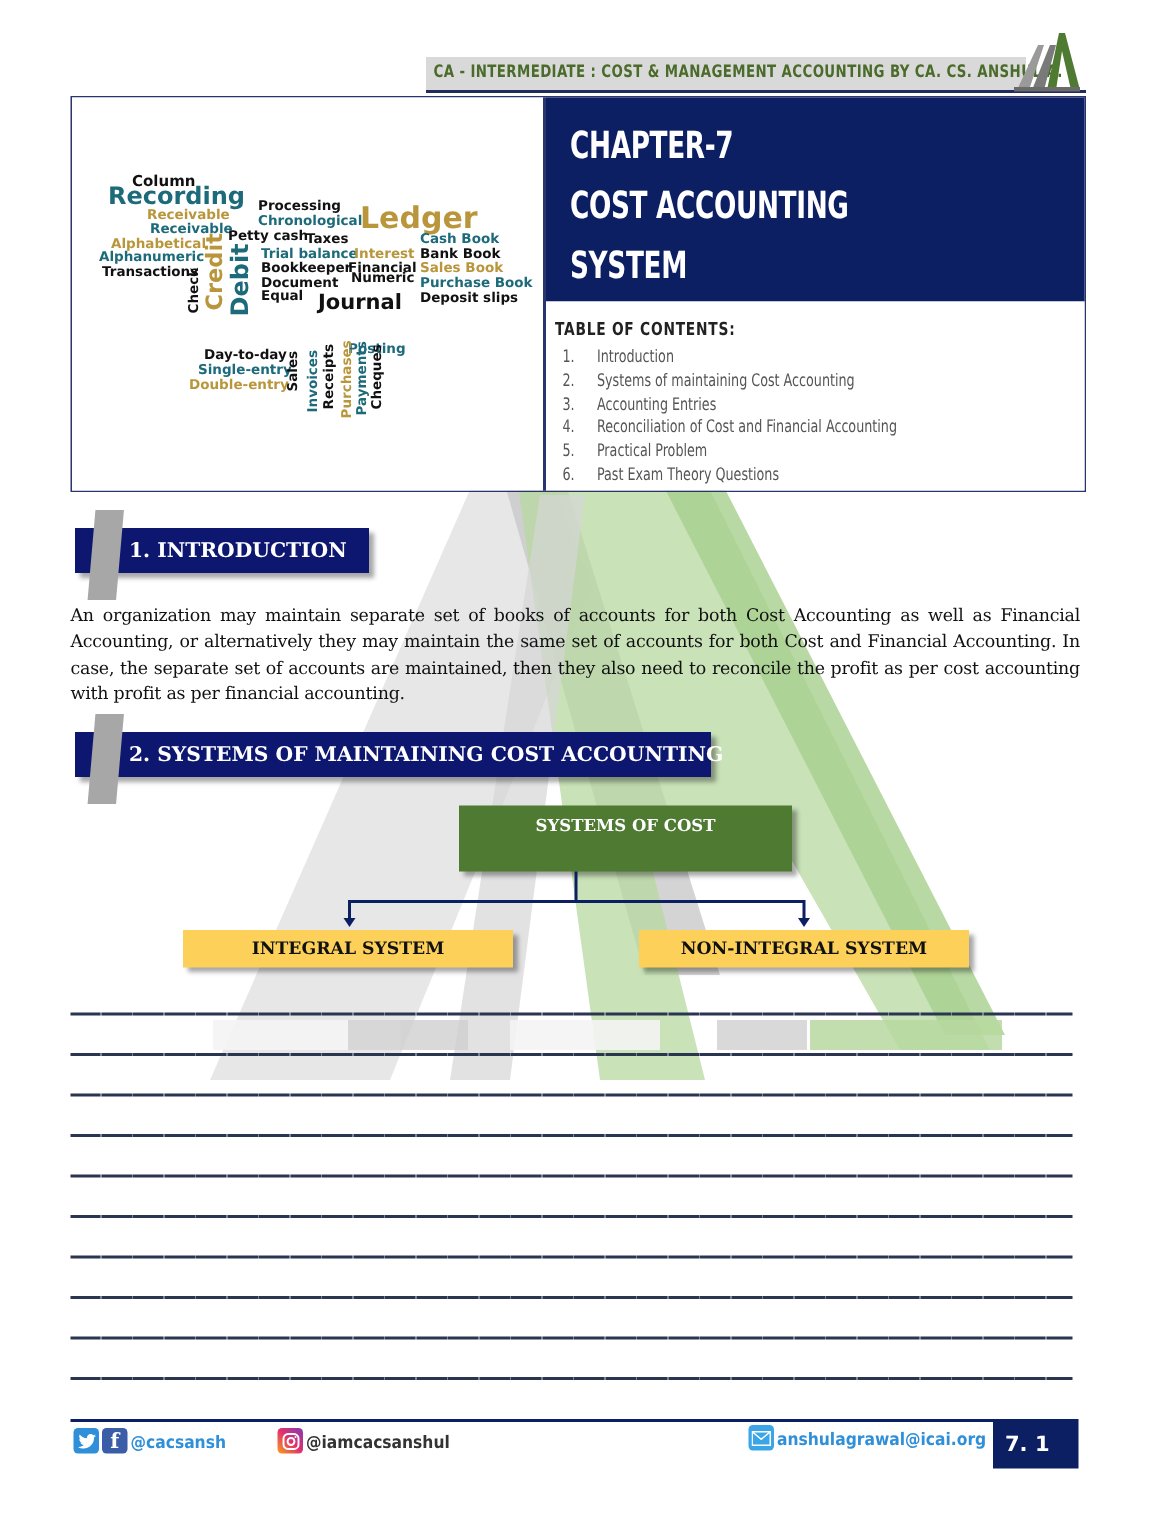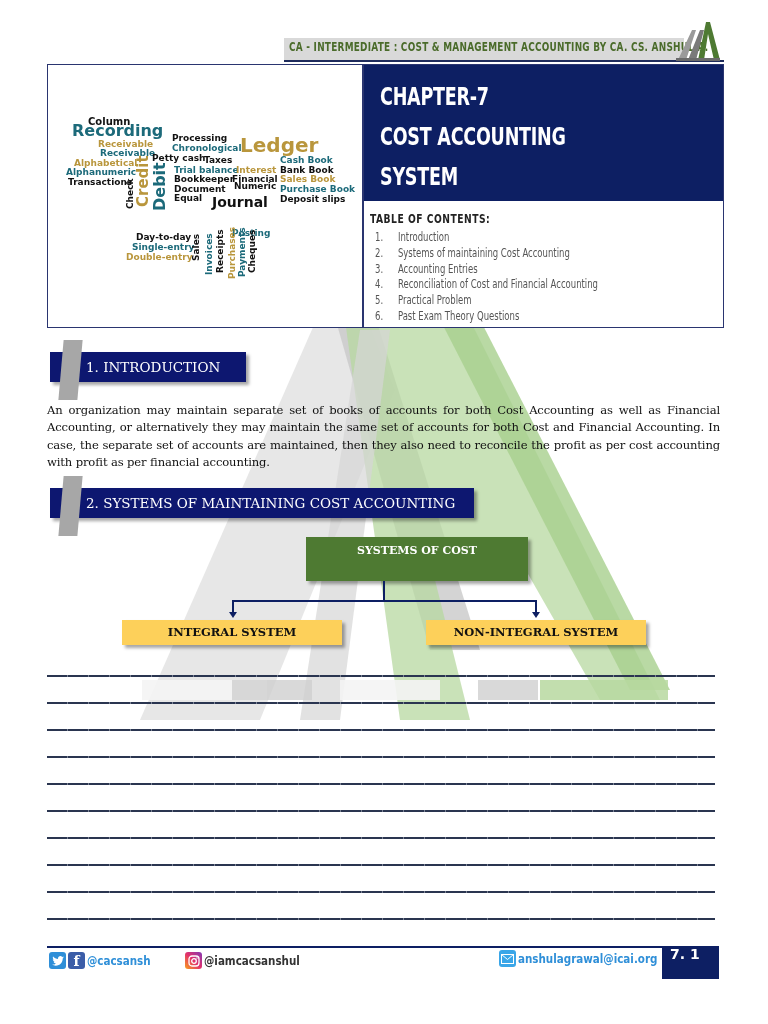--- a/index.html
+++ b/index.html
@@ -29,39 +29,39 @@
   .divider-v { position: absolute; left: 362px; top: 65px; width: 2px; height: 262px; background: #2a3570; z-index: 3; }
 
   .toc-panel { position: absolute; left: 364px; top: 201px; width: 359px; height: 126px; background: #fff; z-index: 2; }
   .toc-title { position: absolute; left: 370px; top: 212px; font-family: "DejaVu Sans Condensed", "DejaVu Sans", sans-serif; font-weight: bold; font-size: 12px; color: #222; transform: scaleX(0.85); transform-origin: left; letter-spacing: 0.6px; z-index: 3; }
   .toc-list { position: absolute; left: 375px; top: 230px; z-index: 3; }
   .toc-item { display: flex; height: 15.8px; font-family: "DejaVu Sans Condensed", "DejaVu Sans", sans-serif; font-size: 11.5px; color: #555; transform: scaleX(0.82); transform-origin: left; white-space: nowrap; }
   .toc-num { width: 28px; }
 
   
   .sec-tab { position: absolute; background: #a7a7a7; z-index: 3; transform: skewX(-5deg); }
-  .sec-head { position: absolute; background: #0d1770; color: #fff; font-family: "DejaVu Serif", serif; font-weight: normal; font-size: 13.5px; z-index: 2; box-shadow: 3px 3px 3px rgba(0,0,0,0.35); padding-left: 36px; display: flex; align-items: center; white-space: nowrap; }
+  .sec-head { position: absolute; background: #0d1770; color: #fff; font-family: "DejaVu Serif", serif; font-weight: bold; font-size: 13.5px; z-index: 2; box-shadow: 3px 3px 3px rgba(0,0,0,0.35); padding-left: 36px; display: flex; align-items: center; white-space: nowrap; }
 
   .para { position: absolute; left: 47px; top: 402px; width: 673px; font-family: "DejaVu Serif", serif; font-size: 11.6px; line-height: 17.4px; text-align: justify; color: #111; z-index: 2; letter-spacing: -0.15px; }
 
   
   .box-green { position: absolute; left: 274px; top: 537px; width: 222px; height: 44px; background: #4e7a32; color: #fff; font-family: "DejaVu Serif", serif; font-weight: bold; font-size: 11px; text-align: center; line-height: 15px; padding-top: 6px; box-shadow: 3px 3px 3px rgba(0,0,0,0.35); z-index: 2; margin-left: 32px; }
   .box-yellow { position: absolute; top: 620px; height: 25px; background: #fdd05a; color: #111; font-family: "DejaVu Serif", serif; font-weight: bold; font-size: 11.5px; text-align: center; line-height: 25px; box-shadow: 3px 3px 3px rgba(0,0,0,0.35); z-index: 2; }
   .conn { position: absolute; background: #0d1f63; z-index: 2; }
   .arrow { position: absolute; width: 0; height: 0; border-left: 4px solid transparent; border-right: 4px solid transparent; border-top: 6px solid #0d1f63; z-index: 2; }
 
   
   .rule { position: absolute; left: 47px; width: 668px; height: 2px; z-index: 2;
     background: repeating-linear-gradient(90deg, #2a3550 0 20px, #7a8294 20px 21px); }
 
   
   .footer-line { position: absolute; left: 47px; top: 946px; width: 615px; height: 2px; background: #0d1f63; z-index: 2; }
   .footer-item { position: absolute; top: 952px; display: flex; align-items: center; font-family: "DejaVu Sans Condensed", "DejaVu Sans", sans-serif; font-weight: bold; font-size: 11.5px; z-index: 2; white-space: nowrap; }
   .f-icon { width: 17px; height: 17px; border-radius: 3px; display: inline-flex; align-items: center; justify-content: center; color: #fff; font-size: 11px; font-weight: bold; margin-right: 2px; }
-  .page-box { position: absolute; left: 662px; top: 946px; width: 57px; height: 33px; background: #0d1f63; color: #fff; font-family: "DejaVu Sans", sans-serif; font-weight: bold; font-size: 14px; display: flex; padding-left: 8px; z-index: 2; }
+  .page-box { position: absolute; left: 662px; top: 946px; width: 57px; height: 33px; background: #0d1f63; color: #fff; font-family: "DejaVu Sans", sans-serif; font-weight: bold; font-size: 14px; display: flex; align-items: center; padding-left: 8px; z-index: 2; }
 </style>
 </head>
 <body>
 
 <svg class="watermark" viewBox="0 0 768 1024">
 
   <polygon points="140,720 325,300 360,300 395,390 260,720" fill="#e3e3e3" opacity="0.85"></polygon>
   <polygon points="330,300 370,300 480,650 430,650" fill="#c9c9c9" opacity="0.8"></polygon>
 
   <polygon points="400,720 345,320 385,300 460,300 660,700 600,700 520,560 430,560 470,720" fill="#b7d8a0" opacity="0.75"></polygon>

